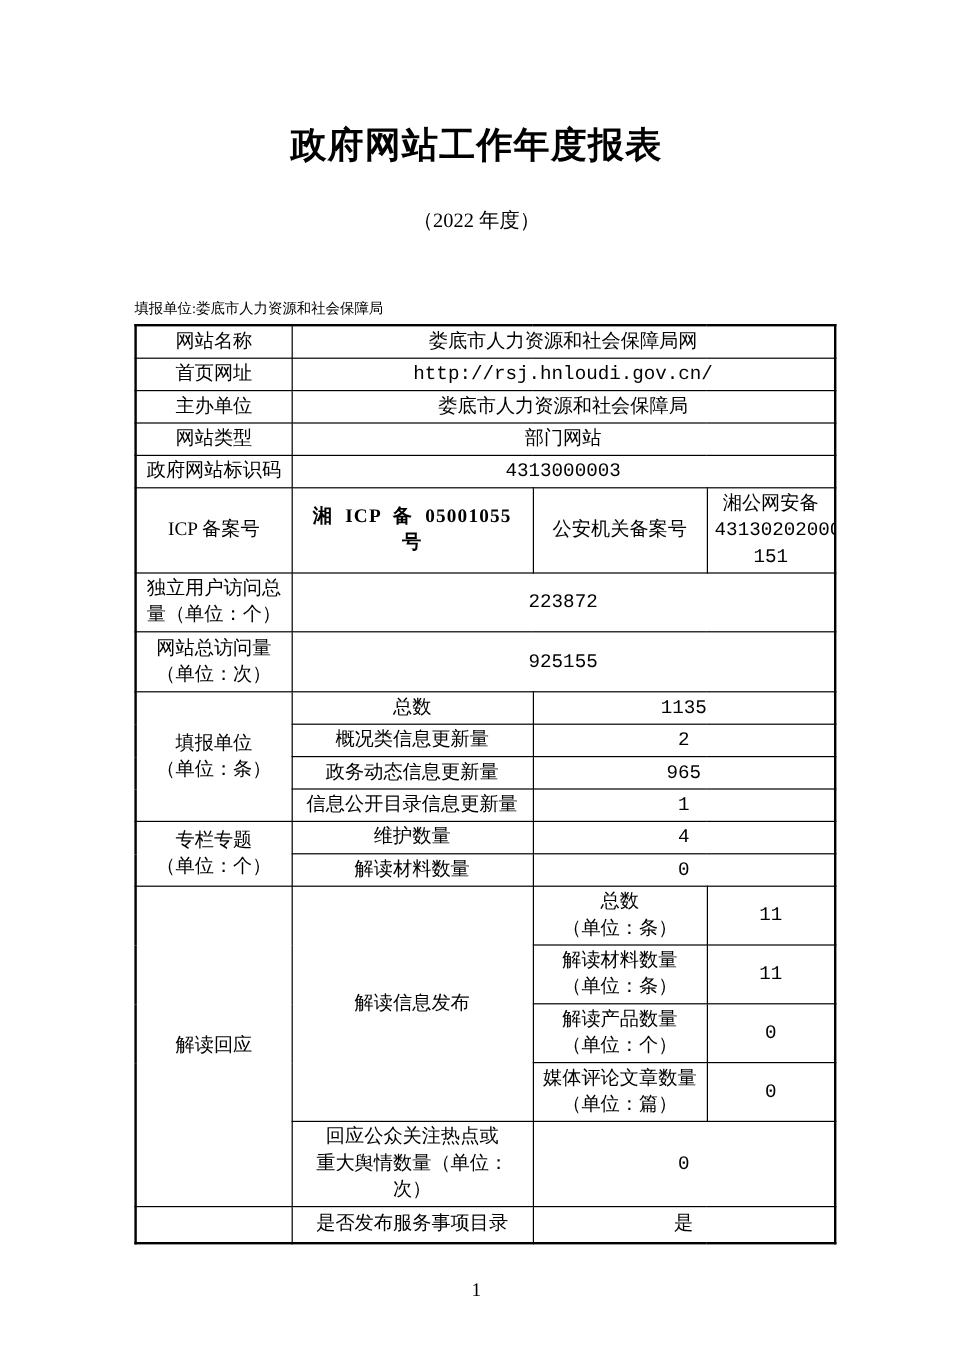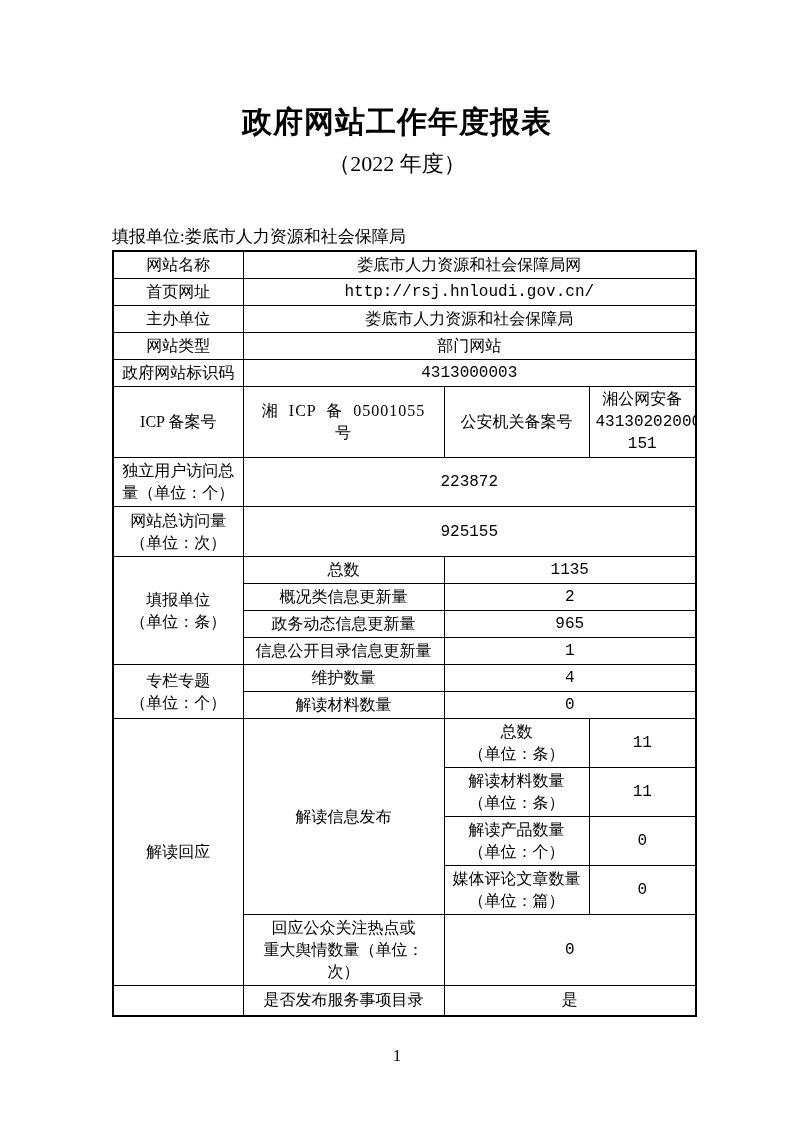--- a/index.html
+++ b/index.html
@@ -19,28 +19,28 @@
     margin: 0;
     padding-top: 104px;
     text-align: center;
     font-family: "Liberation Sans", "DejaVu Sans", sans-serif;
     font-weight: 700;
     font-size: 30px;
     line-height: 36px;
     letter-spacing: 1px;
   }
   .doc-subtitle {
-    margin-top: 12px;
-    text-align: center;
-    font-size: 22px;
+    margin-top: 32px;
+    text-align: center;
+    font-size: 17px;
     line-height: 24px;
   }
   .reporting-unit {
     margin: 50px 0 2px 112px;
-    font-size: 17px;
+    font-size: 12px;
     line-height: 22px;
   }
   table.report {
     border-collapse: collapse;
     table-layout: fixed;
     width: 583px;
     margin-left: 112px;
     border: 2px solid #000000;
   }
   table.report td {
@@ -50,21 +50,21 @@
     vertical-align: middle;
     font-size: 16px;
     line-height: 22px;
     overflow: hidden;
   }
   td.left { text-align: left; }
   td.mono, span.mono {
     font-family: "Liberation Mono", "DejaVu Sans Mono", monospace;
     font-size: 15px;
   }
-  td.spread { word-spacing: 5px; letter-spacing: 1px; }
+  td.spread { word-spacing: 5px; letter-spacing: 1px; font-weight: bold; }
   td.police {
     font-family: "Liberation Mono", "DejaVu Sans Mono", monospace;
     font-size: 14px;
     line-height: 21px;
     padding: 2px 3px;
   }
   tr.h27 { height: 27px; }
   tr.h71 { height: 71px; }
   tr.h49 { height: 49px; }
   tr.h50 { height: 50px; }

